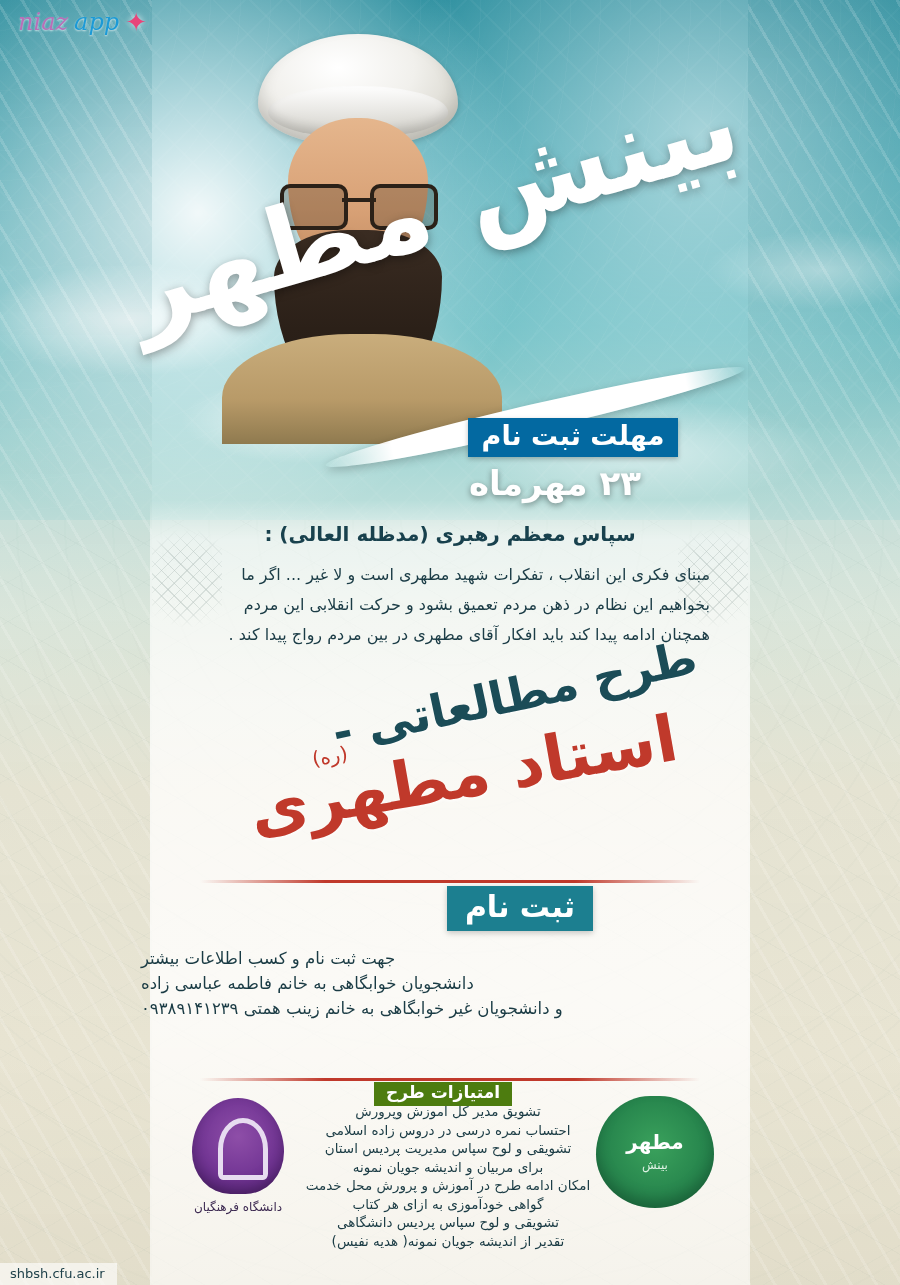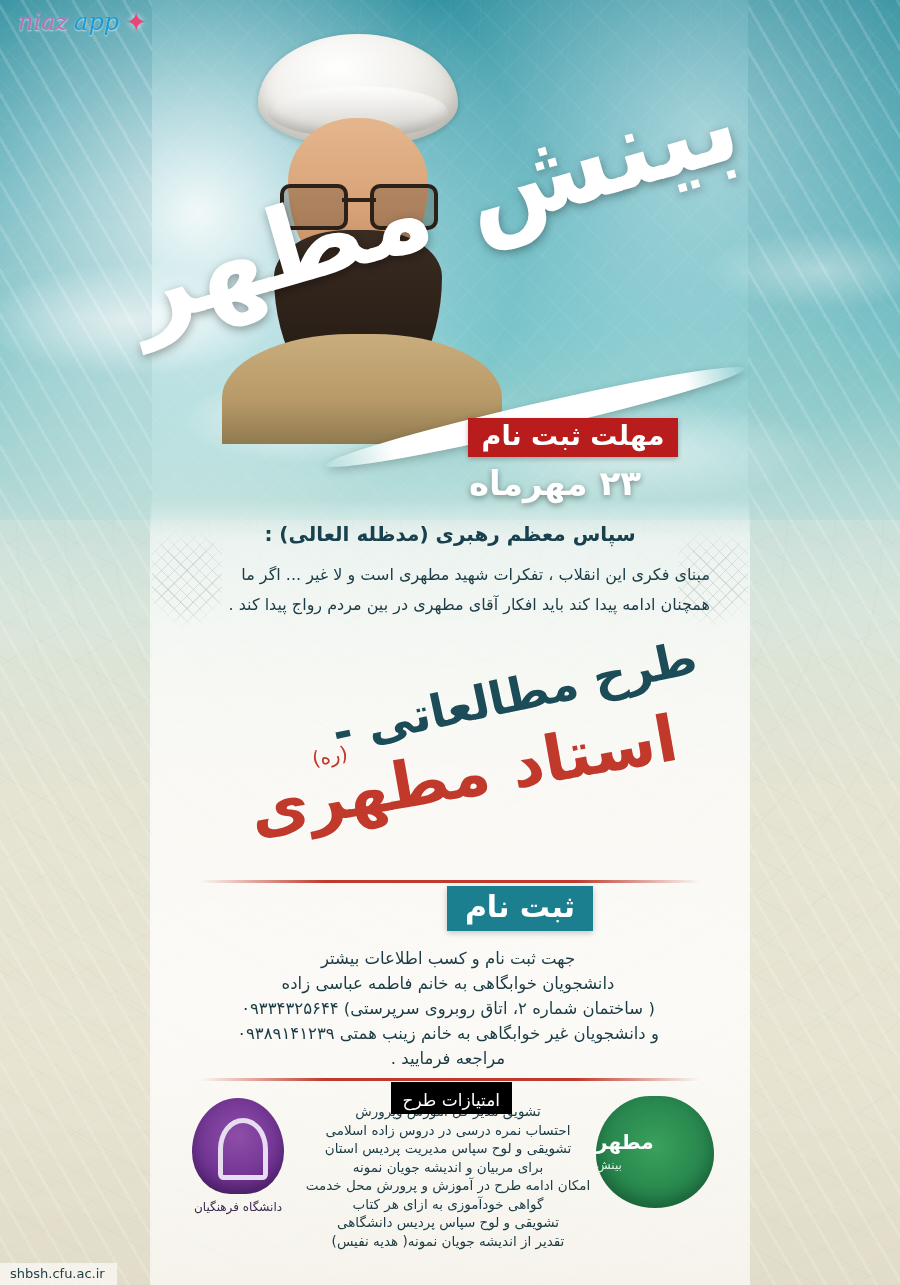--- a/index.html
+++ b/index.html
@@ -216,21 +216,21 @@
   
   .deadline {
     position: absolute;
     right: 220px; top: 418px;
     width: 250px;
     z-index: 20;
     text-align: center;
   }
   .deadline .line1 {
     display: inline-block;
-    background: #b91c1c;
+    background: #0369a1;
     color: #ffffff;
     font-size: 27px;
     font-weight: bold;
     padding: 2px 14px 6px;
     letter-spacing: 1px;
     box-shadow: 0 2px 5px rgba(0,0,0,0.25);
     margin-left: 36px;
   }
   .deadline .line2 {
     display: block;
@@ -337,24 +337,24 @@
     position: absolute;
     right: 200px; top: 880px;
     width: 500px; height: 3px;
     background: linear-gradient(90deg, rgba(192,57,43,0) 0%, #c0392b 25%, #c0392b 75%, rgba(192,57,43,0) 100%);
     z-index: 19;
   }
 
   
   .contact {
     position: absolute;
-    right: 152px; top: 946px;
+    right: 159px; top: 946px;
     width: 600px;
     z-index: 20;
-    text-align: center;
+    text-align: left;
     color: #1a3b44;
     font-size: 16.5px;
     line-height: 25px;
     direction: rtl;
   }
 
   
   .benefits-rule {
     position: absolute;
     right: 200px; top: 1078px;
@@ -362,25 +362,25 @@
     background: linear-gradient(90deg, rgba(192,57,43,0) 0%, #c0392b 25%, #c0392b 75%, rgba(192,57,43,0) 100%);
     z-index: 19;
   }
   .benefits-heading {
     position: absolute;
     right: 388px; top: 1082px;
     z-index: 21;
   }
   .benefits-heading .label {
     display: inline-block;
-    background: #000000;
+    background: #4d7c0f;
     color: #ffffff;
     font-size: 17px;
-    font-weight: normal;
-    padding: 8px 12px 4px;
+    font-weight: bold;
+    padding: 0 12px 4px;
     letter-spacing: 1px;
   }
   .benefits-list {
     position: absolute;
     right: 292px; top: 1102px;
     width: 320px;
     z-index: 20;
     text-align: center;
     color: #1a3b44;
     font-size: 13.5px;
@@ -416,21 +416,21 @@
     margin-top: 6px;
     font-size: 12px;
     color: #3d2a52;
     direction: rtl;
   }
   .logo-right {
     position: absolute;
     right: 180px; top: 1096px;
     width: 130px; height: 140px;
     z-index: 22;
-    text-align: left;
+    text-align: center;
   }
   .logo-right .mark {
     width: 118px; height: 112px;
     margin: 0 auto;
     background: radial-gradient(circle at 50% 45%, #3aa15c 0%, #23804a 70%, #176137 100%);
     border-radius: 46% 46% 50% 50% / 52% 52% 48% 48%;
     position: relative;
     box-shadow: inset 0 -8px 14px rgba(0,0,0,0.22);
   }
   .logo-right .mark .inner {
@@ -500,41 +500,40 @@
     <span class="line1">مهلت ثبت نام</span>
     <span class="line2">۲۳ مهرماه</span>
   </div>
 
   <div class="quote-block">
     <div class="quote-ornament left"></div>
     <div class="quote-ornament right"></div>
     <div class="quote-title">سپاس معظم رهبری (مدظله العالی) :</div>
     <div class="quote-body">
       <div>مبنای فکری این انقلاب ، تفکرات شهید مطهری است و لا غیر ... اگر ما</div>
+      <div>بخواهیم این نظام در ذهن مردم تعمیق بشود و حرکت انقلابی این مردم</div>
       <div>همچنان ادامه پیدا کند باید افکار آقای مطهری در بین مردم رواج پیدا کند .</div>
     </div>
   </div>
 
   <div class="plan-name">
     <div class="plan-line1">طرح مطالعاتی -</div>
     <div class="plan-line2">استاد مطهری</div>
     <div class="plan-suffix">(ره)</div>
   </div>
 
   <div class="register-rule"></div>
   <div class="register-heading">
     <span class="label">ثبت نام</span>
   </div>
 
   <div class="contact">
     <div>جهت ثبت نام و کسب اطلاعات بیشتر</div>
     <div>دانشجویان خوابگاهی به خانم فاطمه عباسی زاده</div>
-    <div>( ساختمان شماره ۲، اتاق روبروی سرپرستی)    ۰۹۳۳۴۳۲۵۶۴۴</div>
     <div>و دانشجویان غیر خوابگاهی به خانم زینب همتی    ۰۹۳۸۹۱۴۱۲۳۹</div>
-    <div>مراجعه فرمایید .</div>
   </div>
 
   <div class="benefits-rule"></div>
   <div class="benefits-heading">
     <span class="label">امتیازات طرح</span>
   </div>
   <div class="benefits-list">
     <div>تشویق مدیر کل آموزش وپرورش</div>
     <div>احتساب نمره درسی در دروس زاده اسلامی</div>
     <div>تشویقی و لوح سپاس مدیریت پردیس استان</div>

